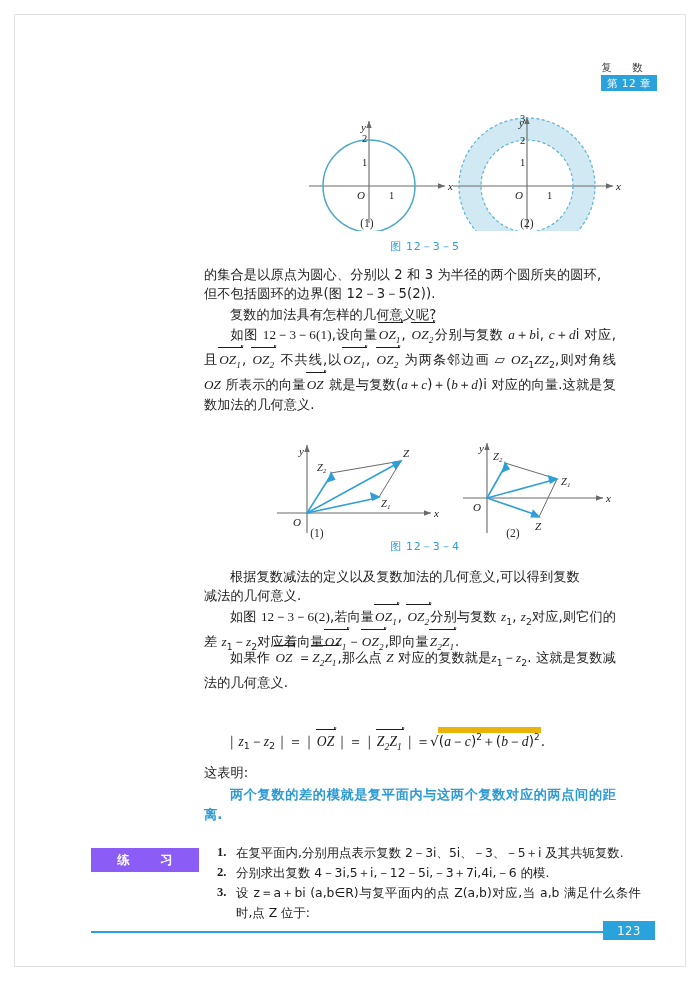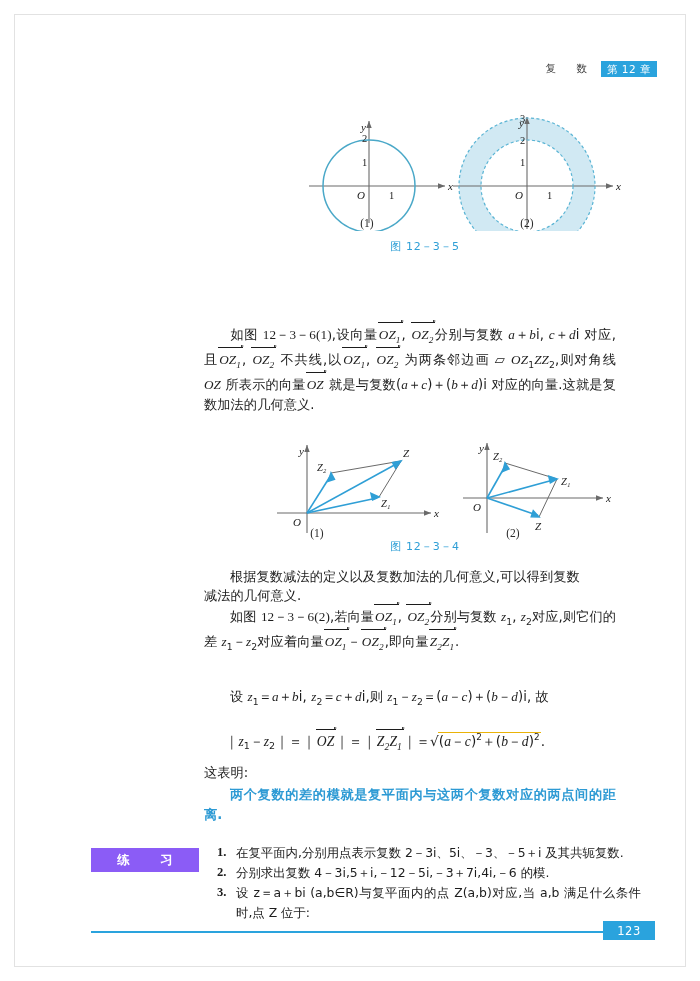--- a/index.html
+++ b/index.html
@@ -31,20 +31,21 @@
   }
 
   
   .runhead {
     position: absolute;
     right: 28px;
     top: 46px;
     display: flex;
     align-items: center;
     height: 16px;
+    flex-direction: column;
   }
   .runhead-badge {
     background: #2aa3dd;
     color: #ffffff;
     font-size: 10.5px;
     line-height: 16px;
     height: 16px;
     padding: 0 6px;
     letter-spacing: 0.5px;
     font-family: "DejaVu Sans", sans-serif;
@@ -84,21 +85,21 @@
     position: absolute;
     right: -2px;
     top: -5px;
     border-left: 3.2px solid #1c1c1c;
     border-top: 1.6px solid transparent;
     border-bottom: 1.6px solid transparent;
   }
   sub { font-size: 0.7em; }
   .sqrt { white-space: nowrap; }
   .sqrt .rad {
-    border-top: 1px solid #eab308;
+    border-top: 6px solid #eab308;
     padding: 0 1px 0 1px;
     margin-left: -1px;
   }
 
   
   .figwrap { position: absolute; }
   .figcap {
     position: absolute;
     text-align: center;
     font-size: 11px;
@@ -240,21 +241,26 @@
         <text x="85" y="11" font-family="Liberation Serif, serif" font-size="10.5" fill="#222">3</text>
         <text x="85" y="33" font-family="Liberation Serif, serif" font-size="10.5" fill="#222">2</text>
         <text x="85" y="55" font-family="Liberation Serif, serif" font-size="10.5" fill="#222">1</text>
         <text x="112" y="88" font-family="Liberation Serif, serif" font-size="10.5" fill="#222">1</text>
       </svg>
       <div class="sublabel" style="left:52px; top:106px; width:80px;">(2)</div>
     </div>
 
     <div class="figcap" style="left:330px; top:224px; width:160px;">图 12－3－5</div>
 
-
+    <div class="para" style="left:189px; top:250px; width:412px;">
+      <div>的集合是以原点为圆心、分别以 2 和 3 为半径的两个圆所夹的圆环,</div>
+      <div>但不包括圆环的边界(图 12－3－5(2)).</div>
+    </div>
+
+    <div class="para indent" style="left:189px; top:290px; width:412px;">复数的加法具有怎样的几何意义呢?</div>
 
     <div class="para" style="left:189px; top:310px; width:412px;">
       <span style="display:inline-block;width:26px;"></span>如图 <span class="num">12－3－6(1)</span>,设向量<span class="vec">OZ<sub>1</sub></span>,&nbsp;<span class="vec">OZ<sub>2</sub></span>分别与复数 <i>a</i>＋<i>b</i>i,&nbsp;<i>c</i>＋<i>d</i>i 对应,且<span class="vec">OZ<sub>1</sub></span>,&nbsp;<span class="vec">OZ<sub>2</sub></span> 不共线,以<span class="vec">OZ<sub>1</sub></span>,&nbsp;<span class="vec">OZ<sub>2</sub></span> 为两条邻边画 <span style="font-family:'DejaVu Sans',sans-serif;">▱</span> <i>OZ</i><sub>1</sub><i>ZZ</i><sub>2</sub>,则对角线 <i>OZ</i> 所表示的向量<span class="vec">OZ</span> 就是与复数(<i>a</i>＋<i>c</i>)＋(<i>b</i>＋<i>d</i>)i 对应的向量.这就是复数加法的几何意义.
     </div>
 
     <div class="figwrap" style="left:240px; top:420px; width:200px; height:104px;">
       <svg width="200" height="104" viewBox="0 0 200 104">
 
         <line x1="22" y1="78" x2="176" y2="78" stroke="#6a6a6a" stroke-width="1.1"></line>
         <polygon points="176,78 169,75.3 169,80.7" fill="#6a6a6a"></polygon>
@@ -317,24 +323,24 @@
 
     <div class="para indent" style="left:189px; top:552px; width:412px;">
       <span>根据复数减法的定义以及复数加法的几何意义,可以得到复数</span><br>
       <span style="display:inline-block;text-indent:0;">减法的几何意义.</span>
     </div>
 
     <div class="para" style="left:189px; top:592px; width:412px;">
       <span style="display:inline-block;width:26px;"></span>如图 <span class="num">12－3－6(2)</span>,若向量<span class="vec">OZ<sub>1</sub></span>,&nbsp;<span class="vec">OZ<sub>2</sub></span>分别与复数 <i>z</i><sub>1</sub>,&nbsp;<i>z</i><sub>2</sub>对应,则它们的差 <i>z</i><sub>1</sub>－<i>z</i><sub>2</sub>对应着向量<span class="vec">OZ<sub>1</sub></span>－<span class="vec">OZ<sub>2</sub></span>,即向量<span class="vec">Z<sub>2</sub>Z<sub>1</sub></span>.
     </div>
 
-
-    <div class="para" style="left:189px; top:672px; width:412px;">
-      <span style="display:inline-block;width:26px;"></span>设 <i>z</i><sub>1</sub>＝<i>a</i>＋<i>b</i>i,&nbsp;<i>z</i><sub>2</sub>＝<i>c</i>＋<i>d</i>i,则 <i>z</i><sub>1</sub>－<i>z</i><sub>2</sub>＝(<i>a</i>－<i>c</i>)＋(<i>b</i>－<i>d</i>)i,&nbsp;故
-    </div>
+    <div class="para" style="left:189px; top:633px; width:412px;">
+      <span style="display:inline-block;width:26px;"></span>如果作 <span class="vec">OZ</span> ＝<span class="vec">Z<sub>2</sub>Z<sub>1</sub></span>,那么点 <i>Z</i> 对应的复数就是<i>z</i><sub>1</sub>－<i>z</i><sub>2</sub>.&nbsp;这就是复数减法的几何意义.
+    </div>
+
 
     <div class="para" style="left:210px; top:713px; width:400px; font-size:13.6px;">
       ｜<i>z</i><sub>1</sub>－<i>z</i><sub>2</sub>｜＝｜<span class="vec">OZ</span>｜＝｜<span class="vec">Z<sub>2</sub>Z<sub>1</sub></span>｜＝<span class="sqrt">√<span class="rad">(<i>a</i>－<i>c</i>)<sup style="font-size:.65em">2</sup>＋(<i>b</i>－<i>d</i>)<sup style="font-size:.65em">2</sup></span></span>.
     </div>
 
     <div class="para blue-strong indent" style="left:189px; top:770px; width:412px; line-height:20px;">两个复数的差的模就是复平面内与这两个复数对应的两点间的距离.</div>
 
     <div class="para" style="left:189px; top:748px; width:412px;">这表明:</div>
 
     <div class="ex-badge">练　习</div>

